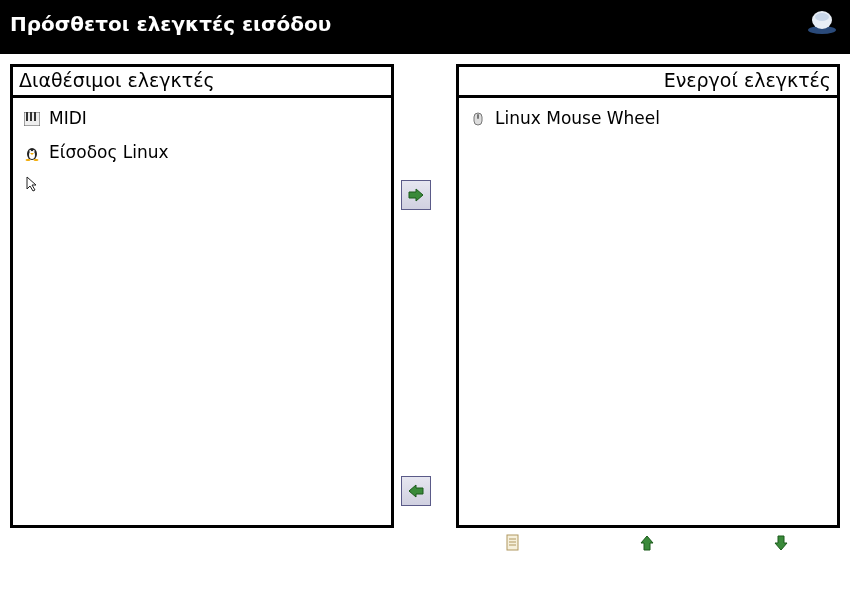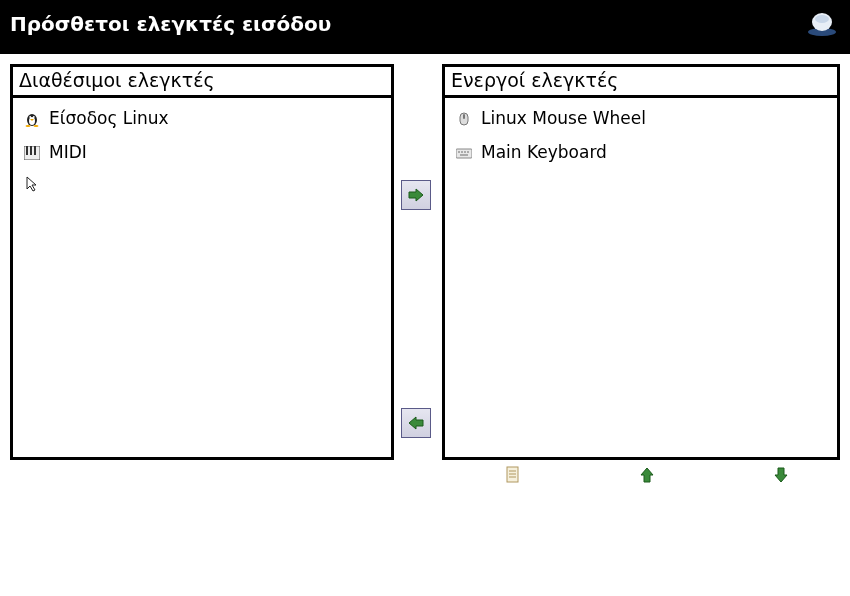--- a/index.html
+++ b/index.html
@@ -13,44 +13,44 @@
       background: #fff;
       overflow: hidden;
     }
     .titlebar {
       background: #000;
       color: #fff;
       font-weight: bold;
       font-size: 20px;
       padding: 12px 10px 18px 10px;
       display: flex;
-      align-items: center;
+      align-items: flex-end;
       justify-content: space-between;
       height: 54px;
     }
     .titlebar .hwicon {
       width: 36px;
       height: 28px;
       display: flex;
       align-items: center;
       justify-content: center;
     }
     .content {
       display: flex;
       padding: 10px 10px 0 10px;
-      height: 406px;
+      height: 474px;
     }
     .panel {
       border: 3px solid #000;
       display: flex;
       flex-direction: column;
       background: #fff;
     }
     .panel-left { width: 384px; }
-    .panel-right { flex: 1; margin-left: 4px; }
+    .panel-right { flex: 1; margin-left: 18px; text-align: right; }
     .panel-header {
       border-bottom: 3px solid #000;
       padding: 2px 6px 4px 6px;
       font-size: 19px;
     }
     .panel-body {
       flex: 1;
       padding: 4px 4px;
       overflow: hidden;
     }
@@ -117,50 +117,50 @@
       <ellipse cx="18" cy="9" rx="7" ry="4" fill="#c8d6e8"></ellipse>
     </svg>
   </span>
 </div>
 
 <div class="content">
 
   <div class="panel panel-left">
     <div class="panel-header">Διαθέσιμοι ελεγκτές</div>
     <div class="panel-body">
+
+      <div class="list-item">
+        <span class="icon">
+          <svg width="16" height="14" viewBox="0 0 16 14">
+            <rect x="0" y="0" width="16" height="14" fill="#eee" stroke="#555"></rect>
+            <rect x="2" y="0" width="2" height="9" fill="#333"></rect>
+            <rect x="6" y="0" width="2" height="9" fill="#333"></rect>
+            <rect x="10" y="0" width="2" height="9" fill="#333"></rect>
+          </svg>
+        </span>
+        <span>MIDI</span>
+      </div>
 
       <div class="list-item">
         <span class="icon">
           <svg width="16" height="16" viewBox="0 0 16 16">
             <ellipse cx="8" cy="9" rx="5" ry="6" fill="#222"></ellipse>
             <ellipse cx="8" cy="10" rx="3" ry="4" fill="#fff"></ellipse>
             <circle cx="6.2" cy="6" r="0.9" fill="#fff"></circle>
             <circle cx="9.8" cy="6" r="0.9" fill="#fff"></circle>
             <polygon points="6,8 10,8 8,10" fill="#f2a900"></polygon>
             <ellipse cx="4" cy="15" rx="2.5" ry="1" fill="#f2a900"></ellipse>
             <ellipse cx="12" cy="15" rx="2.5" ry="1" fill="#f2a900"></ellipse>
           </svg>
         </span>
         <span>Είσοδος Linux</span>
       </div>
 
       <div class="list-item">
         <span class="icon">
-          <svg width="16" height="14" viewBox="0 0 16 14">
-            <rect x="0" y="0" width="16" height="14" fill="#eee" stroke="#555"></rect>
-            <rect x="2" y="0" width="2" height="9" fill="#333"></rect>
-            <rect x="6" y="0" width="2" height="9" fill="#333"></rect>
-            <rect x="10" y="0" width="2" height="9" fill="#333"></rect>
-          </svg>
-        </span>
-        <span>MIDI</span>
-      </div>
-
-      <div class="list-item">
-        <span class="icon">
           <svg width="14" height="16" viewBox="0 0 14 16">
             <polygon points="2,1 2,13 5,10 8,15 10,14 7,9 11,9" fill="#fff" stroke="#222" stroke-width="1"></polygon>
           </svg>
         </span>
       </div>
 
 
 
     </div>
   </div>
@@ -185,33 +185,20 @@
       <div class="list-item">
         <span class="icon">
           <svg width="14" height="16" viewBox="0 0 14 16">
             <rect x="3" y="2" width="8" height="12" rx="4" fill="#ddd" stroke="#777"></rect>
             <rect x="6" y="3" width="2" height="5" rx="1" fill="#777"></rect>
           </svg>
         </span>
         <span>Linux Mouse Wheel</span>
       </div>
 
-      <div class="list-item">
-        <span class="icon">
-          <svg width="16" height="12" viewBox="0 0 16 12">
-            <rect x="0" y="2" width="16" height="9" rx="1" fill="#e8e8e8" stroke="#888"></rect>
-            <rect x="2" y="4" width="2" height="2" fill="#aaa"></rect>
-            <rect x="5" y="4" width="2" height="2" fill="#aaa"></rect>
-            <rect x="8" y="4" width="2" height="2" fill="#aaa"></rect>
-            <rect x="11" y="4" width="2" height="2" fill="#aaa"></rect>
-            <rect x="4" y="7" width="8" height="2" fill="#aaa"></rect>
-          </svg>
-        </span>
-        <span>Main Keyboard</span>
-      </div>
 
     </div>
   </div>
 
 </div>
 
 <div class="bottom-row">
   <div class="tool">
     <svg width="16" height="18" viewBox="0 0 16 18">
       <rect x="2" y="1" width="11" height="15" fill="#f6f0dc" stroke="#b09860"></rect>

